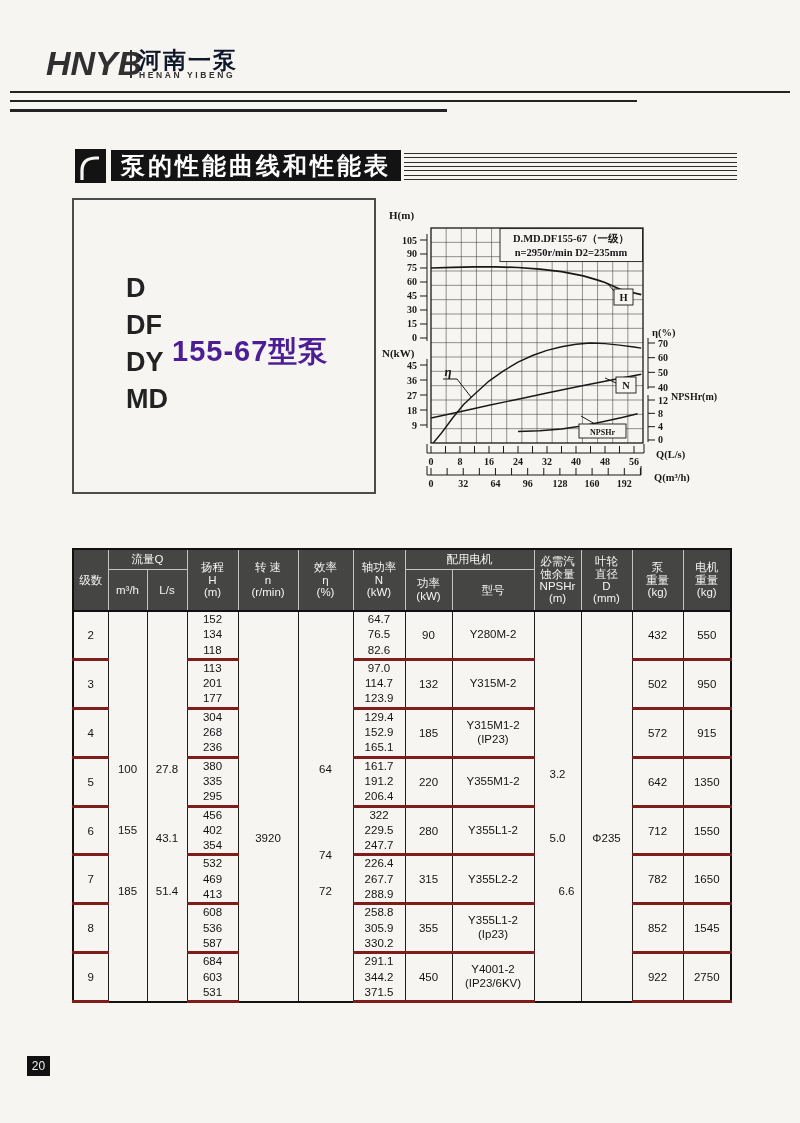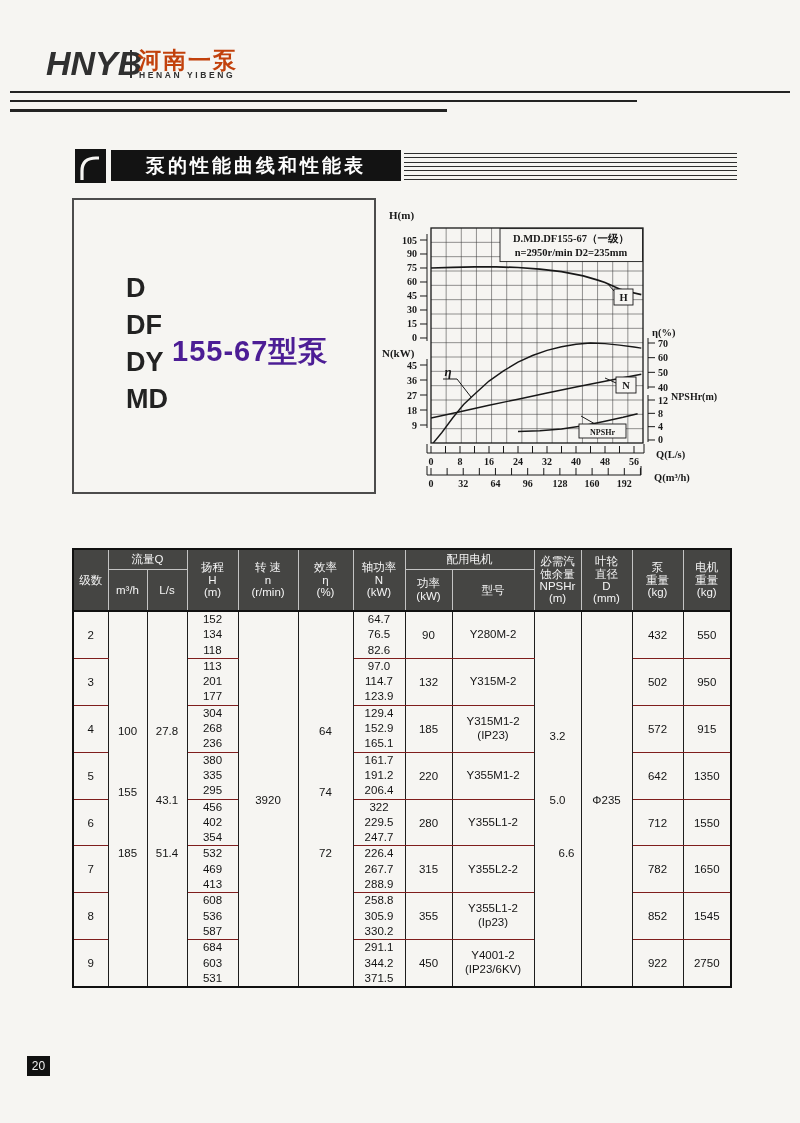--- a/index.html
+++ b/index.html
@@ -3,56 +3,56 @@
 <meta charset="utf-8">
 <style>
   html,body{margin:0;padding:0;background:#9a9a9a;}
   .page{position:relative;width:800px;height:1123px;margin:0 auto;background:#f6f5f2;
         font-family:"Liberation Sans",sans-serif;color:#1b1b1b;overflow:hidden;}
 
   
   .logo-hnyb{position:absolute;left:46px;top:44px;font-family:"Liberation Sans",sans-serif;
              font-style:italic;font-weight:bold;font-size:34px;letter-spacing:0px;color:#303030;}
   .logo-divider{position:absolute;left:130px;top:50px;width:2px;height:28px;background:#303030;}
-  .brand-cn{position:absolute;left:138px;top:45px;font-size:23px;font-weight:bold;letter-spacing:2px;color:#c2410c;}
+  .brand-cn{position:absolute;left:138px;top:45px;font-size:23px;font-weight:bold;letter-spacing:2px;color:#0f172a;}
   .brand-en{position:absolute;left:139px;top:70px;font-size:8.5px;font-weight:bold;letter-spacing:2.6px;color:#303030;}
   .rule{position:absolute;background:#232323;}
   .rule1{left:10px;top:91px;width:780px;height:2px;}
   .rule2{left:10px;top:100px;width:627px;height:2px;}
   .rule3{left:10px;top:109px;width:437px;height:3px;}
 
   
   .sec-icon{position:absolute;left:75px;top:149px;width:31px;height:34px;background:#131313;}
   .sec-bar{position:absolute;left:111px;top:150px;width:290px;height:31px;background:#131313;color:#fdfdfd;
-           display:flex;align-items:center;justify-content:center;font-size:19px;font-weight:bold;letter-spacing:3px;}
+           display:flex;align-items:center;justify-content:center;font-size:24px;font-weight:bold;letter-spacing:3px;}
   .sec-lines{position:absolute;left:404px;top:153px;width:333px;height:27px;
              background:repeating-linear-gradient(to bottom,#2e2e2e 0,#2e2e2e 1px,transparent 1px,transparent 4.3px);}
 
   
   .model-box{position:absolute;left:72px;top:198px;width:300px;height:292px;border:2px solid #4c4c4c;}
   .models{position:absolute;left:52px;top:70px;font-size:27px;font-weight:bold;line-height:37px;color:#222;}
   .type-label{position:absolute;left:98px;top:132px;font-size:29px;font-weight:bold;letter-spacing:1px;color:#4c1d95;}
 
   
   .chart-svg{position:absolute;left:378px;top:205px;}
 
   
   table.perf{position:absolute;left:72px;top:548px;border-collapse:collapse;table-layout:fixed;
              border:2.5px solid #111;}
   table.perf thead{border-bottom:2px solid #111;}
   table.perf th{background:#454543;color:#f5f5f5;font-size:11.5px;font-weight:normal;
                 border:1px solid #c4c4c4;line-height:1.08;padding:1px 0;
                 white-space:pre-line;vertical-align:middle;text-align:center;}
   table.perf td{border-left:1px solid #1e1e1e;border-right:1px solid #1e1e1e;border-top:0;border-bottom:0;
                 padding:0;text-align:center;font-size:11.5px;vertical-align:middle;color:#141414;}
-  table.perf td.b{border-top:1px solid #1e1e1e;border-bottom:1px solid #7f1d1d;}
+  table.perf td.b{border-top:1px solid #1e1e1e;border-bottom:3px solid #7f1d1d;}
   table.perf tbody tr{height:15.3px;}
   .vl{height:15.3px;line-height:15.3px;}
   .wrap{position:relative;height:367px;}
-  .mv{position:absolute;left:0;right:0;transform:translateY(-50%);}
+  .mv{position:absolute;left:0;right:0;transform:translateY(-50%);margin-top:31px;}
   .model-lines{line-height:1.2;}
 
   .page-num{position:absolute;left:27px;top:1056px;width:23px;height:20px;background:#111;color:#efefef;
             display:flex;align-items:center;justify-content:center;font-size:12px;}
 </style>
 </head>
 <body>
 
 <div class="page">
 
@@ -334,21 +334,21 @@
             <div class="vl">118</div>
           </td>
           <td rowspan="24">
             <div class="wrap">
               <div class="mv" style="top: 184px;">3920</div>
             </div>
           </td>
           <td rowspan="24">
             <div class="wrap">
               <div class="mv" style="top: 115px;">64</div>
-              <div class="mv" style="top: 176px; text-align: center;">74</div>
+              <div class="mv" style="top: 201px; text-align: center;">74</div>
               <div class="mv" style="top: 237px;">72</div>
             </div>
           </td>
           <td class="b" rowspan="3">
             <div class="vl">64.7</div>
             <div class="vl">76.5</div>
             <div class="vl">82.6</div>
           </td>
           <td class="b" rowspan="3">90</td>
           <td class="b" rowspan="3">

